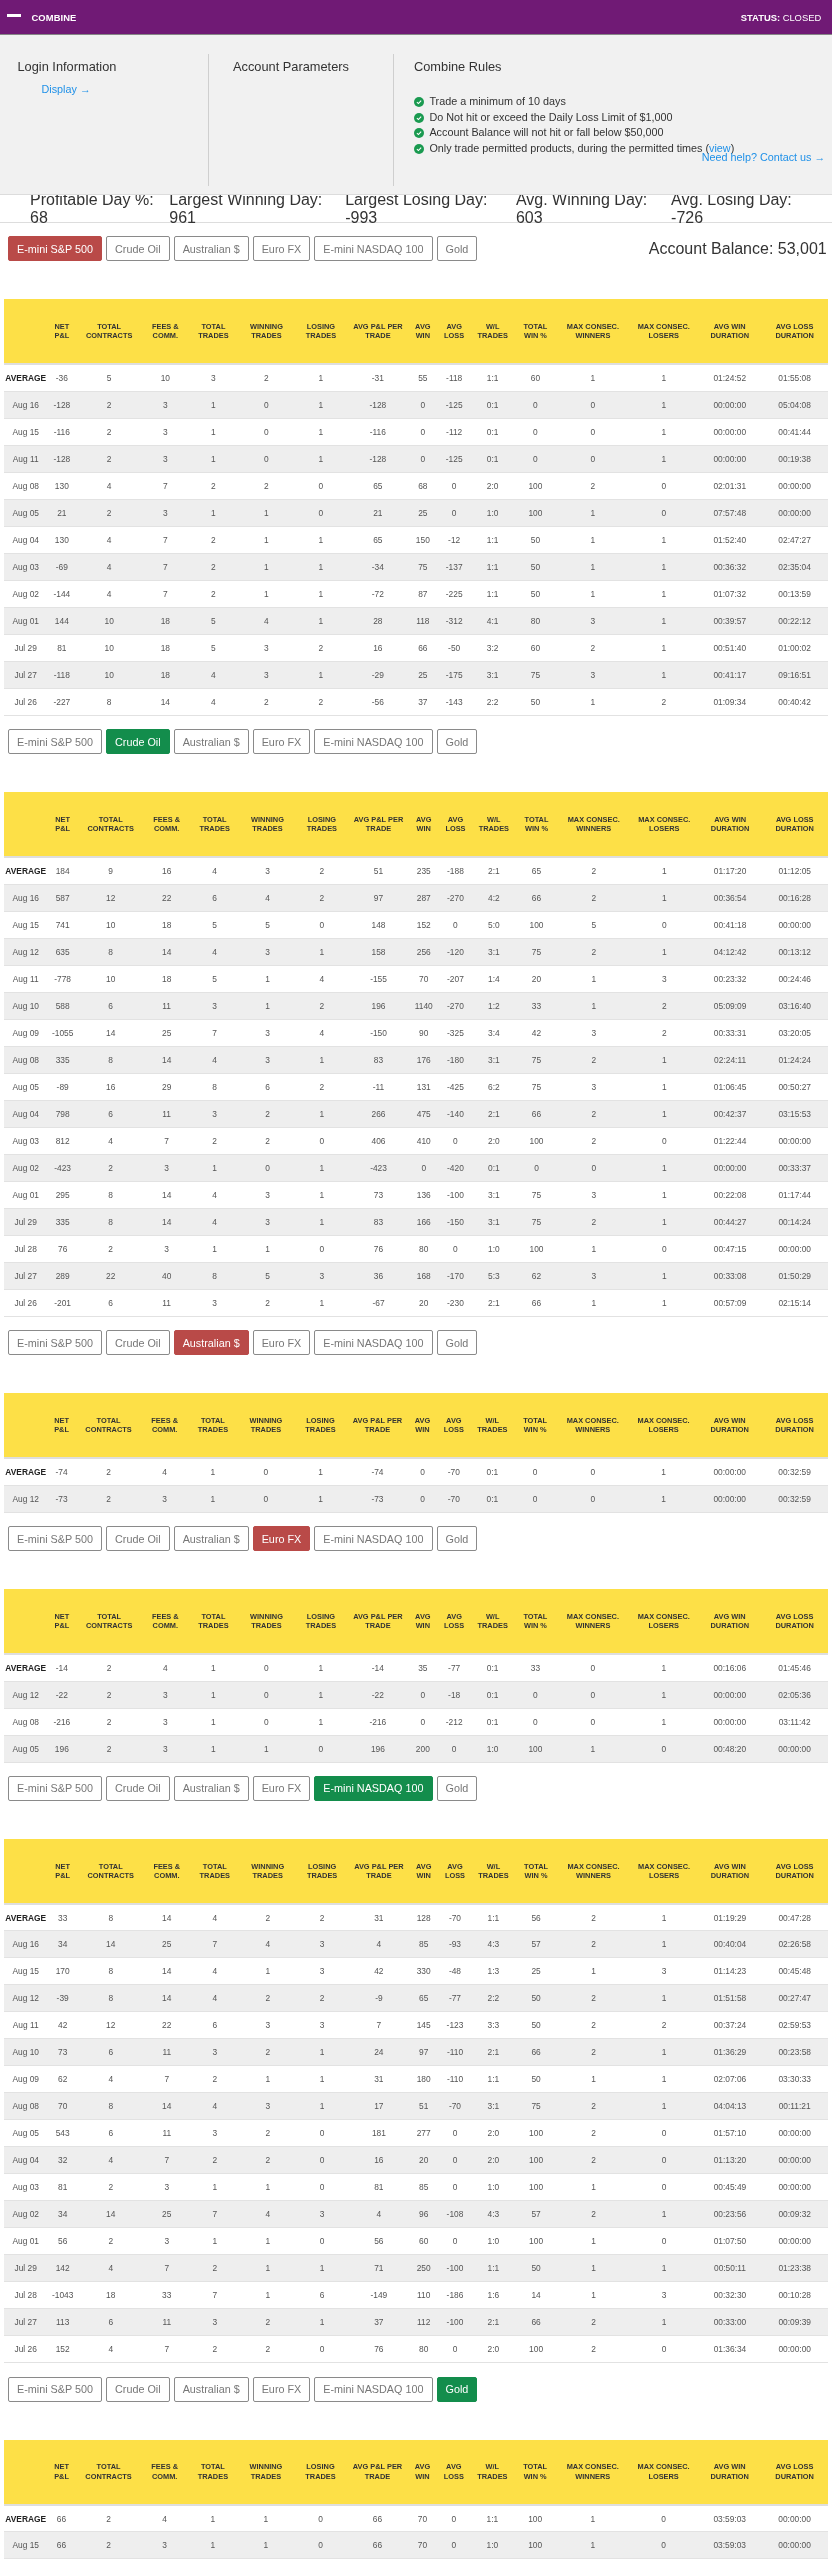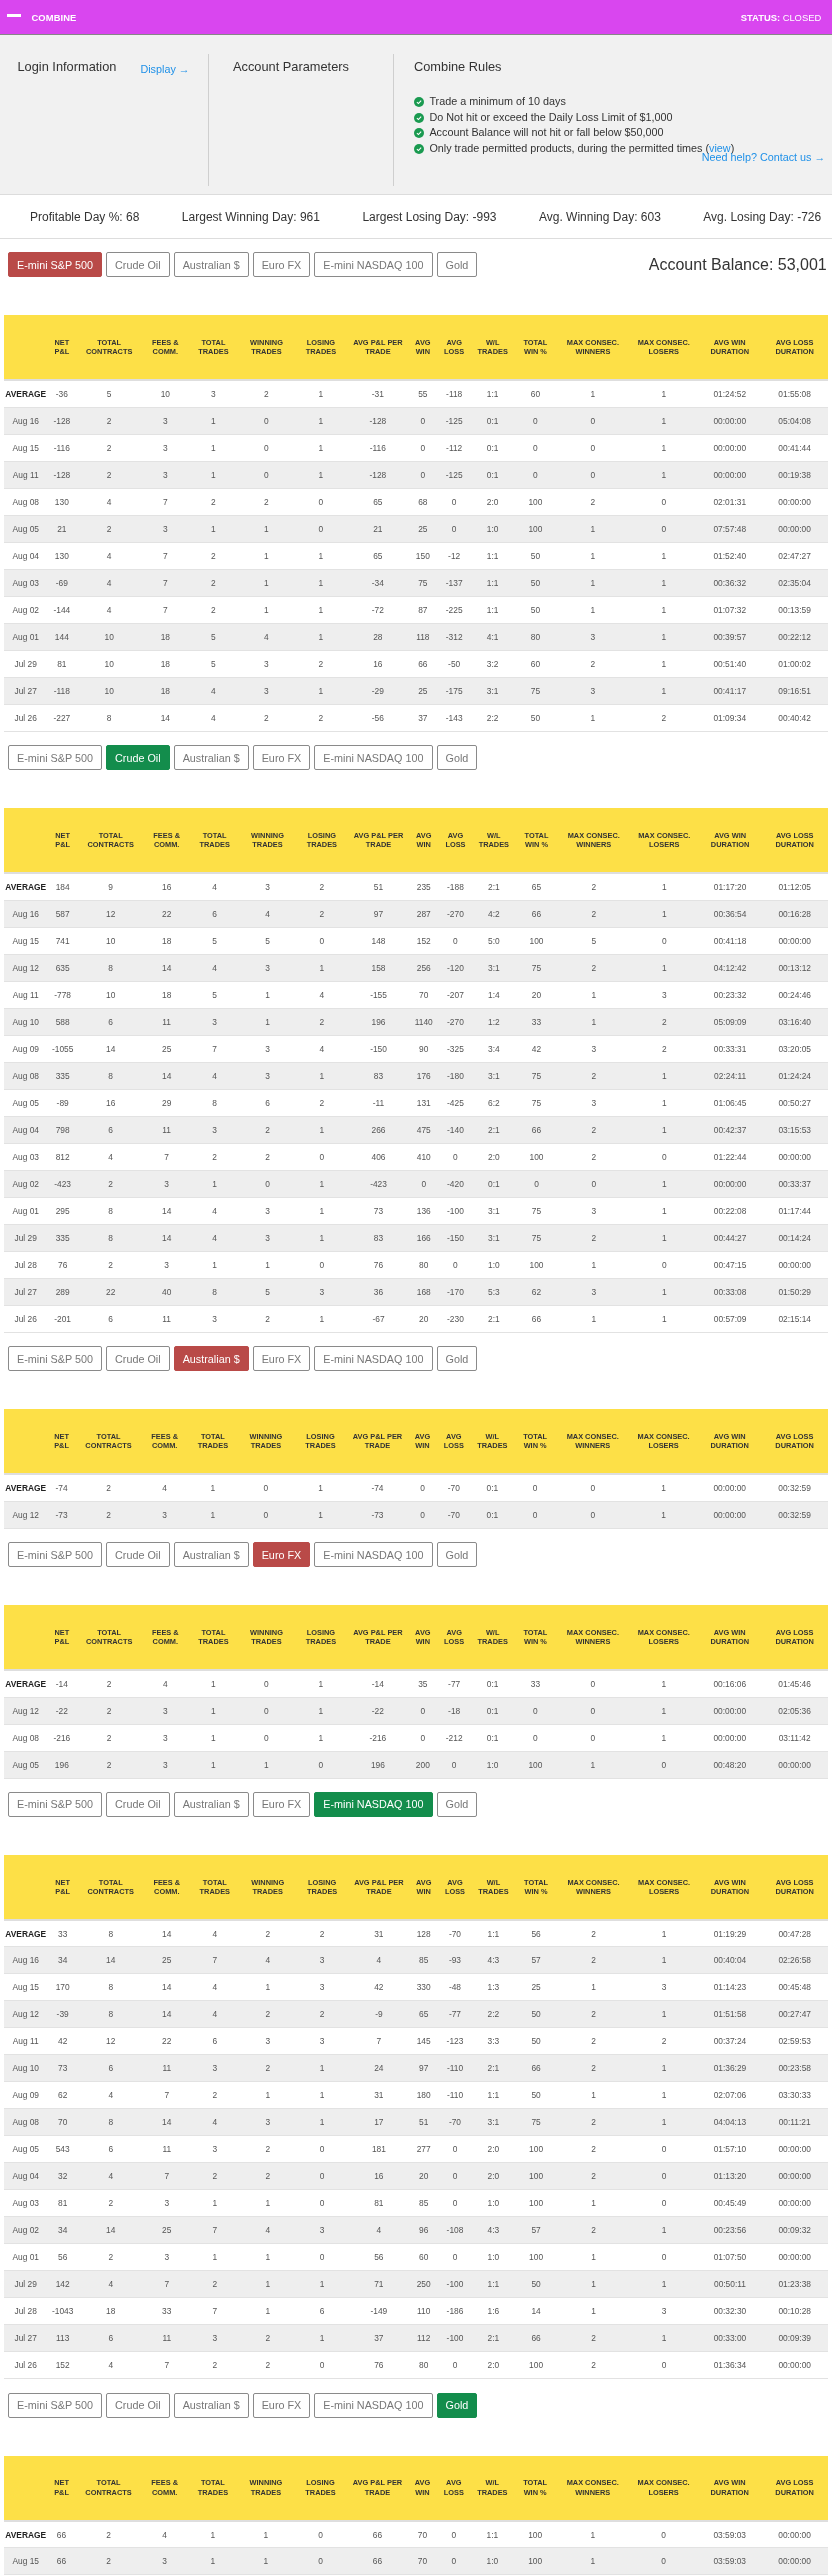--- a/index.html
+++ b/index.html
@@ -5,21 +5,21 @@
   * { box-sizing: border-box; }
   html, body { margin: 0; padding: 0; }
   body {
     width: 832px;
     background: #ffffff;
     font-family: "Liberation Sans", sans-serif;
     color: #333333;
   }
   .topbar {
     height: 35px;
-    background: #d946ef;
+    background: #701a75;
     border-bottom: 1.3px solid #868686;
     display: flex;
     align-items: center;
     justify-content: space-between;
     padding: 0 10.8px 0 6.7px;
     color: #ffffff;
   }
   .topbar-left { display: flex; align-items: center; }
   .minus-icon {
     display: inline-block; width: 14px; height: 2.7px; background: #fff;
@@ -30,43 +30,43 @@
   .status b { font-weight: bold; }
 
   .info-panel {
     background: #f1f1f1;
     height: 160px;
     display: flex;
     padding-top: 19px;
     border-bottom: 1.3px solid #dcdcdc;
     position: relative;
   }
-  .info-col { padding: 0 6.7px; }
+  .info-col { padding: 0 6.7px; flex-direction: column; }
   .col-login { width: 208px; padding-left: 17.5px; display: flex; align-items: flex-start; }
   .col-params { width: 185px; border-left: 0.7px solid #cfcfcf; padding-left: 24px; height: 132px; }
   .col-rules { flex: 1; border-left: 0.7px solid #cfcfcf; padding-left: 20px; height: 132px; }
   .section-title { font-size: 12.8px; color: #333; margin: 5.4px 0 0 0; font-weight: normal; }
   .display-link { color: #1e90e8; font-size: 10.8px; margin-left: 24px; margin-top: 8.7px; cursor: pointer; }
   .params-list { margin-top: 16px; font-size: 10.8px; line-height: 15px; color: #333; }
   .rules-list { margin-top: 20px; font-size: 10.8px; line-height: 15.5px; color: #333; text-align: center; }
   .rule { display: flex; align-items: center; }
   .check-icon {
     width: 10px; height: 10px; border-radius: 50%; background: #1a9a50;
     display: inline-flex; align-items: center; justify-content: center; margin-right: 5.4px; flex-shrink: 0;
   }
   .rule a { color: #1e90e8; text-decoration: none; }
   .help-link {
     position: absolute; right: 6.7px; bottom: 31px; color: #1e90e8; font-size: 10.8px; cursor: pointer;
   }
 
   .stats-bar {
-    height: 44px;
+    height: 28px;
     display: flex; align-items: center; justify-content: space-between;
     padding: 0 10.8px 0 30px;
-    font-size: 12px; color: #333;
+    font-size: 16px; color: #333;
     border-bottom: 0.7px solid #dddddd;
   }
 
   .section { padding: 0 4px 0 4px; }
   .tabs-row { display: flex; align-items: center; justify-content: space-between; padding: 13.4px 0 0 4px; }
   .tabs { display: flex; gap: 4px; }
   .tab {
     height: 25px; padding: 0 8px; border: 0.7px solid #8a8a8a; border-radius: 2px; background: #fff;
     color: #777; font-size: 10.8px; font-family: "Liberation Sans", sans-serif; cursor: pointer;
     display: inline-flex; align-items: center;

